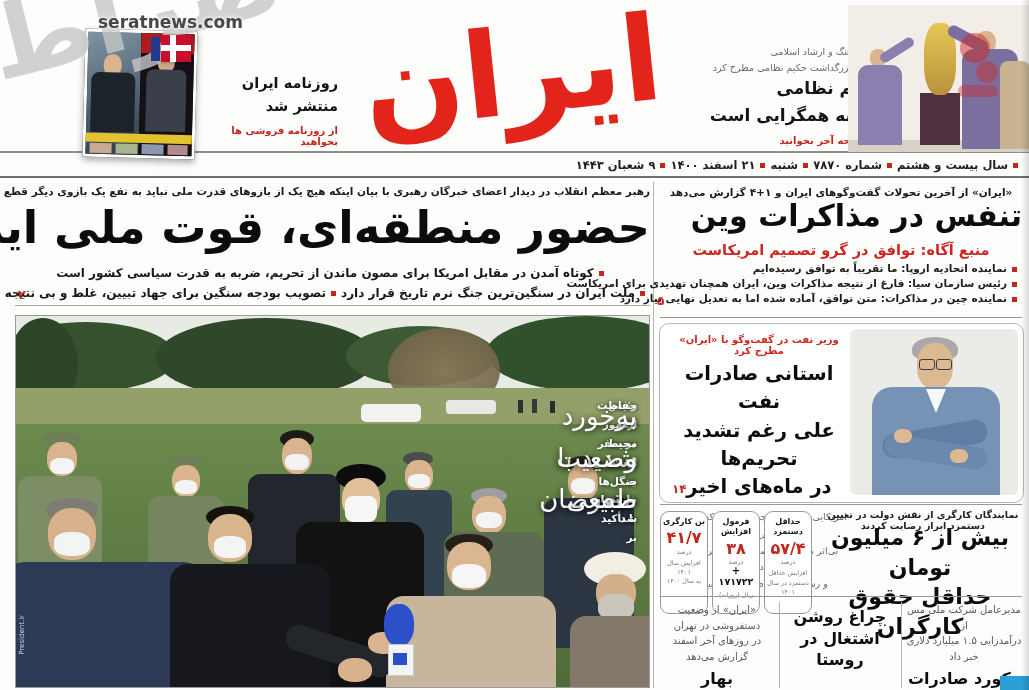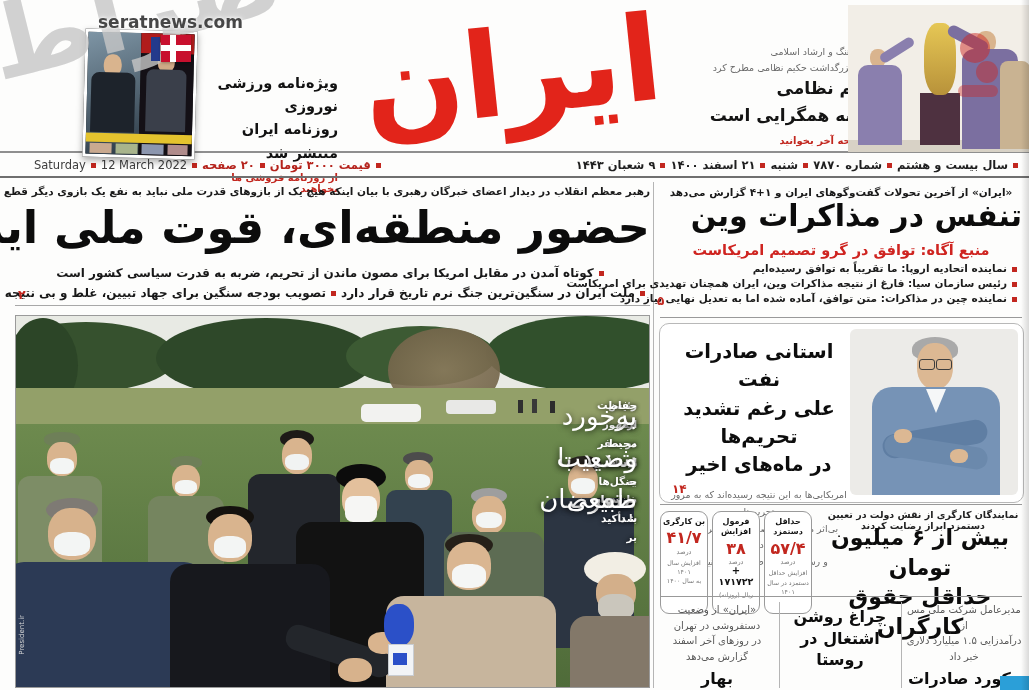--- a/index.html
+++ b/index.html
@@ -119,21 +119,20 @@
     <div style="left:56px;bottom:1px;width:22px;height:10px;background:#8c96ae;"></div>
     <div style="left:82px;bottom:1px;width:20px;height:10px;background:#b08c8c;"></div>
   </div>
   <div class="flagblue"></div>
   <div class="flag">
       <div class="v"></div>
       <div class="h"></div>
     </div>
 
   <div class="promo-left">
-    <div class="pl-t">ویژه‌نامه ورزشی نوروزی</div>
     <div class="pl-t">روزنامه ایران منتشر شد</div>
     <div class="pl-c">از روزنامه فروشی ها بخواهید</div>
   </div>
 
   <div class="masthead">ایران</div>
 
   <div class="promo-right">
     <div class="pr-k">وزیر فرهنگ و ارشاد اسلامی</div>
     <div class="pr-k">در آیین بزرگداشت حکیم نظامی مطرح کرد</div>
     <div class="pr-t">حکیم نظامی</div>
@@ -151,23 +150,20 @@
     <div style="left:128px;top:26px;width:20px;height:22px;background:#d9b48e;border-radius:45%;"></div>
     <div style="left:98px;top:28px;width:44px;height:12px;background:#7b6fa0;transform:rotate(28deg);border-radius:6px;"></div>
     <div style="left:114px;top:44px;width:56px;height:100px;background:#7b6fa0;border-radius:12px 12px 0 0;"></div>
     <div style="left:152px;top:56px;width:30px;height:88px;background:#c9b392;border-radius:8px 8px 0 0;"></div>
     <div style="left:112px;top:28px;width:30px;height:30px;background:rgba(205,40,35,.5);border-radius:50%;"></div>
     <div style="left:128px;top:56px;width:22px;height:22px;background:rgba(205,40,35,.45);border-radius:50%;"></div>
     <div style="left:110px;top:80px;width:40px;height:12px;background:rgba(205,40,35,.4);border-radius:6px;"></div>
   </div>
 
   <div class="rule" style="left:0;top:151px;width:1029px;height:2px;"></div>
-  <div class="dl-left">
-    <span>Saturday</span><span class="sq"></span><span>12 March 2022</span><span class="sq"></span><span class="fa">قیمت ۳۰۰۰ تومان</span><span class="sq"></span><span class="fa">۲۰ صفحه</span><span class="sq"></span>
-  </div>
   <div class="dl-right">
     <span class="sq"></span><span>سال بیست و هشتم</span><span class="sq"></span><span>شماره ۷۸۷۰</span><span class="sq"></span><span>شنبه</span><span class="sq"></span><span>۲۱ اسفند ۱۴۰۰</span><span class="sq"></span><span>۹ شعبان ۱۴۴۳</span>
   </div>
   <div class="rule" style="left:0;top:176px;width:1029px;height:1.5px;background:#6f6f6f;"></div>
 
   <div class="lead-k">رهبر معظم انقلاب در دیدار اعضای خبرگان رهبری با بیان اینکه هیچ یک از بازوهای قدرت ملی نباید به نفع یک بازوی دیگر قطع شود تأکید کردند</div>
   <div class="lead-h">حضور منطقه‌ای، قوت ملی ایران است</div>
   <div class="lead-b" style="top:266px;">
     <span class="sq"></span><span>کوتاه آمدن در مقابل امریکا برای مصون ماندن از تحریم، ضربه به قدرت سیاسی کشور است</span>
   </div>
@@ -297,20 +293,21 @@
       <div style="left:69px;top:30px;width:14px;height:9px;border:1.5px solid #3d3d3d;border-radius:3px;"></div>
       <div style="left:86px;top:30px;width:14px;height:9px;border:1.5px solid #3d3d3d;border-radius:3px;"></div>
       <div style="left:22px;top:58px;width:128px;height:108px;background:#7693b6;border-radius:20px 20px 0 0;"></div>
       <div style="left:76px;top:60px;width:20px;height:24px;background:#f5f7f8;clip-path:polygon(0 0,100% 0,50% 100%);"></div>
       <div style="left:32px;top:98px;width:106px;height:24px;background:#5f7ea3;transform:rotate(-10deg);border-radius:12px;"></div>
       <div style="left:34px;top:112px;width:104px;height:22px;background:#6b89ac;transform:rotate(9deg);border-radius:12px;"></div>
       <div style="left:44px;top:100px;width:18px;height:14px;background:#dcb893;border-radius:45%;"></div>
       <div style="left:100px;top:120px;width:18px;height:14px;background:#dcb893;border-radius:45%;"></div>
     </div>
     <div class="oil-txt">
+      <div class="oil-k">وزیر نفت در گفت‌وگو با «ایران» مطرح کرد</div>
       <div class="oil-h">
         <div>استانی صادرات نفت</div>
         <div>علی رغم تشدید تحریم‌ها</div>
         <div>در ماه‌های اخیر</div>
       </div>
       <div class="oil-b">
         <div>امریکایی‌ها به این نتیجه رسیده‌اند که به مرور تحریم‌ها</div>
         <div>بی‌اثر می‌شود و قصد آنها مبنی بر کاهش صادرات</div>
         <div>و رساندن آن به صفر، ممکن نیست</div>
       </div>

